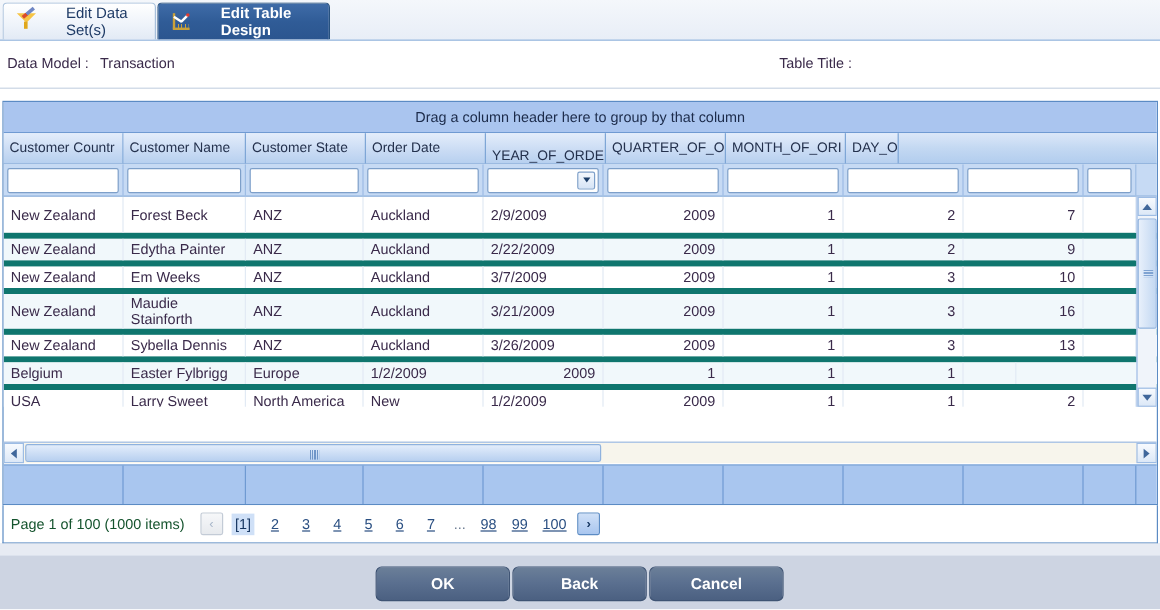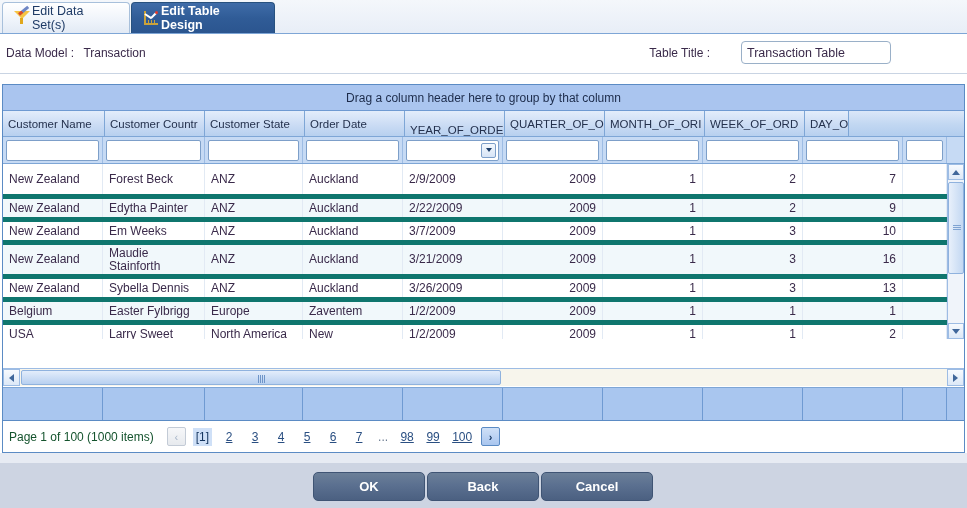--- a/index.html
+++ b/index.html
@@ -19,21 +19,21 @@
   }
 
   
   .tabstrip {
     position: absolute; left: 0; top: 0; width: 967px; height: 34px;
     background: linear-gradient(to bottom, #f4f7fb 0%, #e8eef7 100%);
     border-bottom: 1px solid #7ea6d6;
   }
   .tab {
     position: absolute; top: 2px; height: 31px;
-    display: flex; align-items: center; gap: 1px;
+    display: flex; align-items: center; gap: 24px;
     padding: 0 12px 0 10px;
     font-size: 12.5px;
     cursor: pointer;
     border-top-left-radius: 4px; border-top-right-radius: 4px;
   }
   .tab.inactive {
     left: 2px; width: 128px;
     background: linear-gradient(to bottom, #ffffff 0%, #eef3fa 60%, #e2eaf5 100%);
     border: 1px solid #a8c0db; border-bottom: none;
     color: #1f3b66;
@@ -256,52 +256,48 @@
     </div>
   </div>
 
   <div class="inforow">
     <div class="datamodel">
       <span>Data Model :</span>
       <span class="dm-val">Transaction</span>
     </div>
     <div class="ttl-label">Table Title :</div>
   </div>
-  <input class="ttl-input" type="text" value="Transaction Table" placeholder="Table Title" style="">
 
   <div class="gridpanel">
 
     <div class="groupbar">
       <span>Drag a column header here to group by that column</span>
     </div>
 
     <div class="hdrrow" id="header-row">
+        <div class="hcell" style="width: 100px; flex: 0 0 100px;">
+          <span>Customer Countr</span>
+        </div>
         <div class="hcell" style="width: 102px; flex: 0 0 102px;">
           <span>Customer Name</span>
         </div>
         <div class="hcell" style="width: 100px; flex: 0 0 100px;">
-          <span>Customer Countr</span>
-        </div>
-        <div class="hcell" style="width: 100px; flex: 0 0 100px;">
           <span>Customer State</span>
         </div>
         <div class="hcell" style="width: 100px; flex: 0 0 100px;">
           <span>Order Date</span>
         </div>
         <div class="hcell" style="width: 100px; flex: 0 0 100px; align-items: flex-end;">
           <span>YEAR_OF_ORDE</span>
         </div>
         <div class="hcell" style="width: 100px; flex: 0 0 100px;">
           <span>QUARTER_OF_O</span>
         </div>
         <div class="hcell" style="width: 100px; flex: 0 0 100px;">
           <span>MONTH_OF_ORI</span>
-        </div>
-        <div class="hcell" style="width: 100px; flex: 0 0 100px;">
-          <span>WEEK_OF_ORD</span>
         </div>
         <div class="hcell" style="width: 44px; flex: 0 0 44px;">
           <span>DAY_O</span>
         </div>
       </div>
     <div class="filtrow" id="filter-row">
         <div class="fcell" style="width: 100px; flex: 0 0 100px;">
           <div class="fbox">
             <input type="text" style="">
           </div>
@@ -411,21 +407,20 @@
           <div class="dcell num" style="width: 100px; flex: 0 0 100px;">2009</div>
           <div class="dcell num" style="width: 100px; flex: 0 0 100px;">1</div>
           <div class="dcell num" style="width: 100px; flex: 0 0 100px;">3</div>
           <div class="dcell num" style="width: 100px; flex: 0 0 100px;">13</div>
           <div class="dcell num" style="width: 44px; flex: 0 0 44px;"></div>
         </div>
         <div class="datarow alt" style="height: 23px;">
           <div class="dcell" style="width: 100px; flex: 0 0 100px;">Belgium</div>
           <div class="dcell" style="width: 102px; flex: 0 0 102px;">Easter Fylbrigg</div>
           <div class="dcell" style="width: 98px; flex: 0 0 98px;">Europe</div>
-          <div class="dcell" style="width: 100px; flex: 0 0 100px;">Zaventem</div>
           <div class="dcell" style="width: 100px; flex: 0 0 100px;">1/2/2009</div>
           <div class="dcell num" style="width: 100px; flex: 0 0 100px;">2009</div>
           <div class="dcell num" style="width: 100px; flex: 0 0 100px;">1</div>
           <div class="dcell num" style="width: 100px; flex: 0 0 100px;">1</div>
           <div class="dcell num" style="width: 100px; flex: 0 0 100px;">1</div>
           <div class="dcell num" style="width: 44px; flex: 0 0 44px;"></div>
         </div>
         <div class="datarow" style="height: 23px;">
           <div class="dcell" style="width: 100px; flex: 0 0 100px;">USA</div>
           <div class="dcell" style="width: 102px; flex: 0 0 102px;">Larry Sweet</div>

